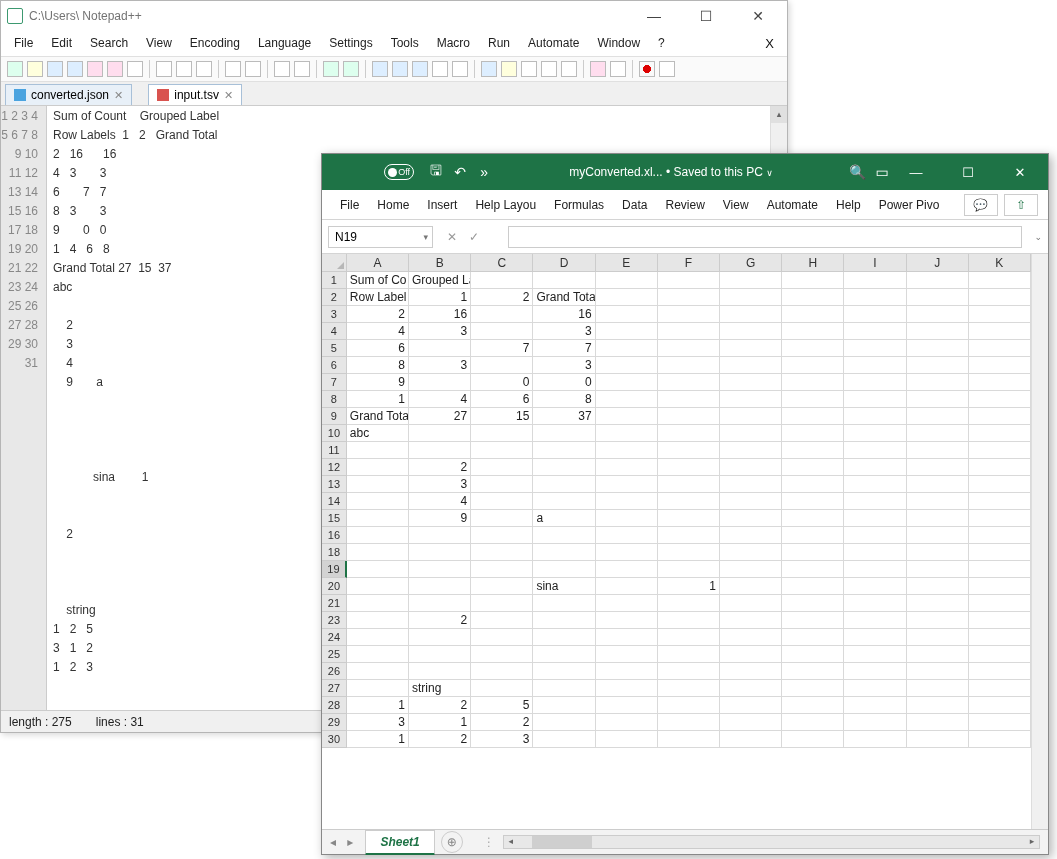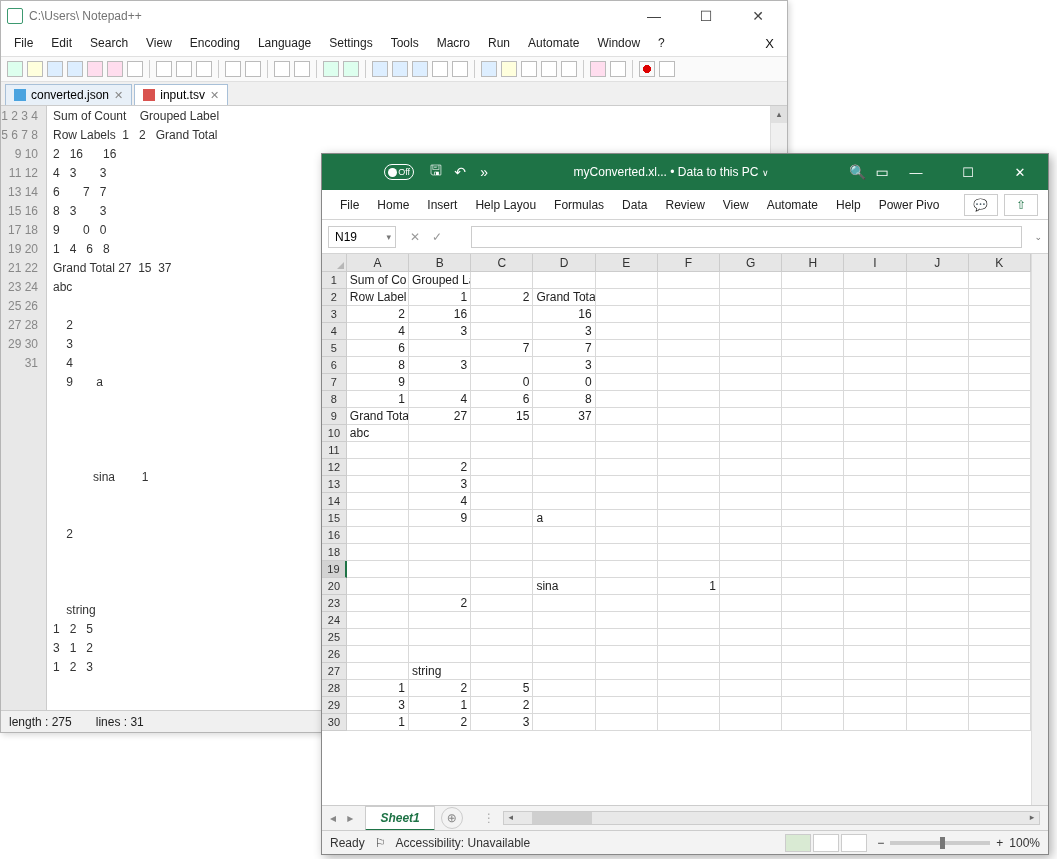--- a/index.html
+++ b/index.html
@@ -18,21 +18,21 @@
 .npp-menubar .warn{margin-left:auto;color:#111;font-size:13px;}
 .npp-toolbar{height:26px;display:flex;align-items:center;gap:4px;padding:2px 6px;border-top:1px solid #e0e0e0;border-bottom:1px solid #e0e0e0;background:#fafafa;}
 .tb{width:16px;height:16px;display:inline-block;border:1px solid #bbb;background:#fff;}
 .tb.sep{width:1px;border:none;background:#ccc;height:18px;margin:0 2px;}
 .tb.r{background:#fde;}
 .tb.g{background:#dfe;}
 .tb.b{background:#def;}
 .tb.y{background:#ffd;}
 .tb.rec{background:radial-gradient(circle,#d00 40%,transparent 42%);}
 .npp-tabs{display:flex;padding:2px 4px 0 4px;background:#f0f0f0;border-bottom:1px solid #ccc;}
-.npp-tab{display:flex;align-items:center;gap:5px;padding:3px 8px;margin-right:2px;background:#e8f0f8;border:1px solid #a8c0d8;border-bottom:none;font-size:11px;}
+.npp-tab{display:flex;align-items:center;gap:5px;padding:3px 8px;margin-right:16px;background:#e8f0f8;border:1px solid #a8c0d8;border-bottom:none;font-size:11px;}
 .npp-tab.active{background:#fff;}
 .tab-ic{width:12px;height:12px;background:#4aa3df;display:inline-block;}
 .tab-ic.red{background:#d9534f;}
 .tab-close{color:#888;font-size:11px;}
 .npp-editor{flex:1;display:flex;background:#fff;font-family:Consolas,monospace;font-size:16px;color:#333;position:relative;overflow:hidden;}
 .npp-gutter{width:46px;background:#e8e8e8;color:#888;text-align:right;padding:1px 8px 1px 0;line-height:19px;border-right:1px solid #ccc;}
 .npp-text{flex:1;padding:1px 6px;line-height:19px;white-space:pre;position:relative;}
 .npp-text .hl{position:absolute;left:0;right:0;top:1px;height:19px;background:#e8edf5;z-index:-1;}
 .npp-scroll{width:17px;background:#f0f0f0;border-left:1px solid #ddd;position:relative;}
 .npp-scroll .up{position:absolute;top:0;left:0;right:0;height:17px;background:#e0e0e0;text-align:center;font-size:9px;line-height:17px;color:#666;}
@@ -48,21 +48,21 @@
 .xl-title .tog:before{content:"";width:9px;height:9px;background:#fff;border-radius:50%;}
 .xl-title .qic{width:20px;text-align:center;font-size:14px;margin:0 2px;}
 .xl-title .fname{margin:0 auto;}
 .xl-title .wc{display:flex;gap:8px;}
 .xl-title .wc span{width:44px;text-align:center;font-size:13px;}
 .xl-ribmenu{height:30px;display:flex;align-items:center;padding:0 10px;gap:2px;background:#fff;border-bottom:1px solid #d4d4d4;color:#222;}
 .xl-ribmenu span{padding:4px 8px;}
 .xl-ribmenu .rbtn{margin-left:auto;width:34px;height:22px;border:1px solid #ccc;display:flex;align-items:center;justify-content:center;color:#1e7346;font-size:12px;}
 .xl-ribmenu .rbtn.sh{color:#1e7346;}
 .xl-fbar{height:34px;display:flex;align-items:center;border-bottom:1px solid #d4d4d4;background:#fff;}
-.xl-name{width:68px;height:22px;margin:0 6px;border:1px solid #ccc;display:flex;align-items:center;padding:0 6px;position:relative;}
+.xl-name{width:105px;height:22px;margin:0 6px;border:1px solid #ccc;display:flex;align-items:center;padding:0 6px;position:relative;}
 .xl-name:after{content:"▾";position:absolute;right:4px;color:#777;font-size:9px;}
 .xl-fx{display:flex;align-items:center;gap:12px;padding:0 8px;color:#999;}
 .xl-fx .fx{font-style:italic;color:#555;font-family:serif;margin-top:48px;}
 .xl-formula{flex:1;height:22px;border:1px solid #ccc;margin-right:6px;}
 .xl-grid{flex:1;position:relative;overflow:hidden;display:flex;flex-direction:column;}
 .xl-colhdr{display:flex;background:#e6e6e6;border-bottom:1px solid #ccc;height:18px;font-size:11px;color:#333;}
 .xl-colhdr .corner{width:26px;border-right:1px solid #ccc;background:#e6e6e6;position:relative;}
 .xl-colhdr .corner:after{content:"";position:absolute;right:2px;bottom:2px;width:0;height:0;border-right:7px solid #b7b7b7;border-top:7px solid transparent;}
 .xl-colhdr .ch{width:65px;text-align:center;border-right:1px solid #ccc;line-height:18px;}
 .xl-rows{flex:1;overflow:hidden;}
@@ -247,21 +247,21 @@
 
 <div class="xl">
   <div class="xl-title">
     <span class="as">AutoSave</span>
     <span class="tog">
         <span style="margin-left:auto;font-size:9px">Off</span>
       </span>
     <span class="qic">🖫</span>
     <span class="qic">↶</span>
     <span class="qic">»</span>
-    <span class="fname"><span>myConverted.xl...</span> • <span>Data to this PC</span> <span style="font-size:9px">∨</span></span>
+    <span class="fname"><span>myConverted.xl...</span> • <span>Saved to this PC</span> <span style="font-size:9px">∨</span></span>
     <span class="qic">🔍</span>
     <span class="qic">▭</span>
     <div class="wc">
       <span>—</span>
       <span>☐</span>
       <span>✕</span>
     </div>
   </div>
   <div class="xl-ribmenu" id="xl-ribmenu">
       <span>File</span>
@@ -568,20 +568,34 @@
               <div class="cell">sina</div>
               <div class="cell"></div>
               <div class="cell num">1</div>
               <div class="cell"></div>
               <div class="cell"></div>
               <div class="cell"></div>
               <div class="cell"></div>
               <div class="cell"></div>
             </div>
             <div class="xl-row">
+              <div class="rh">21</div>
+              <div class="cell"></div>
+              <div class="cell"></div>
+              <div class="cell"></div>
+              <div class="cell"></div>
+              <div class="cell"></div>
+              <div class="cell"></div>
+              <div class="cell"></div>
+              <div class="cell"></div>
+              <div class="cell"></div>
+              <div class="cell"></div>
+              <div class="cell"></div>
+            </div>
+            <div class="xl-row">
               <div class="rh">23</div>
               <div class="cell"></div>
               <div class="cell num">2</div>
               <div class="cell"></div>
               <div class="cell"></div>
               <div class="cell"></div>
               <div class="cell"></div>
               <div class="cell"></div>
               <div class="cell"></div>
               <div class="cell"></div>
@@ -695,29 +709,13 @@
     <span class="nav">◂ ▸</span>
     <span class="tab">Sheet1</span>
     <span class="plus">⊕</span>
     <span style="margin-left:20px;color:#aaa">⋮</span>
     <div class="hsb">
         <span style="width:14px;text-align:center;font-size:9px;color:#666">◂</span>
         <div class="tr"></div>
         <span style="margin-left:auto;width:14px;text-align:center;font-size:9px;color:#666">▸</span>
       </div>
   </div>
-  <div class="xl-status">
-    <span>Ready</span>
-    <span>⚐</span>
-    <span>Accessibility: Unavailable</span>
-    <div class="views">
-      <span class="vb on"></span>
-      <span class="vb"></span>
-      <span class="vb"></span>
-    </div>
-    <div class="zoom">
-      <span>−</span>
-      <div class="slider"></div>
-      <span>+</span>
-      <span>100%</span>
-    </div>
-  </div>
 </div>
 
 </body></html>

